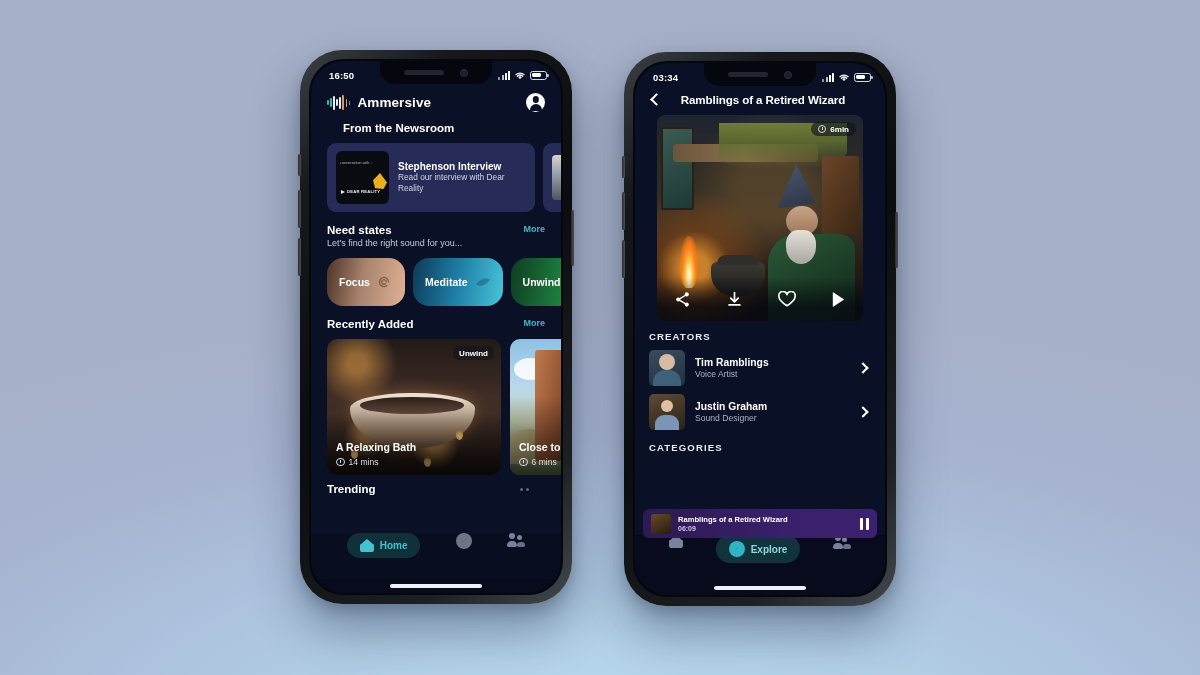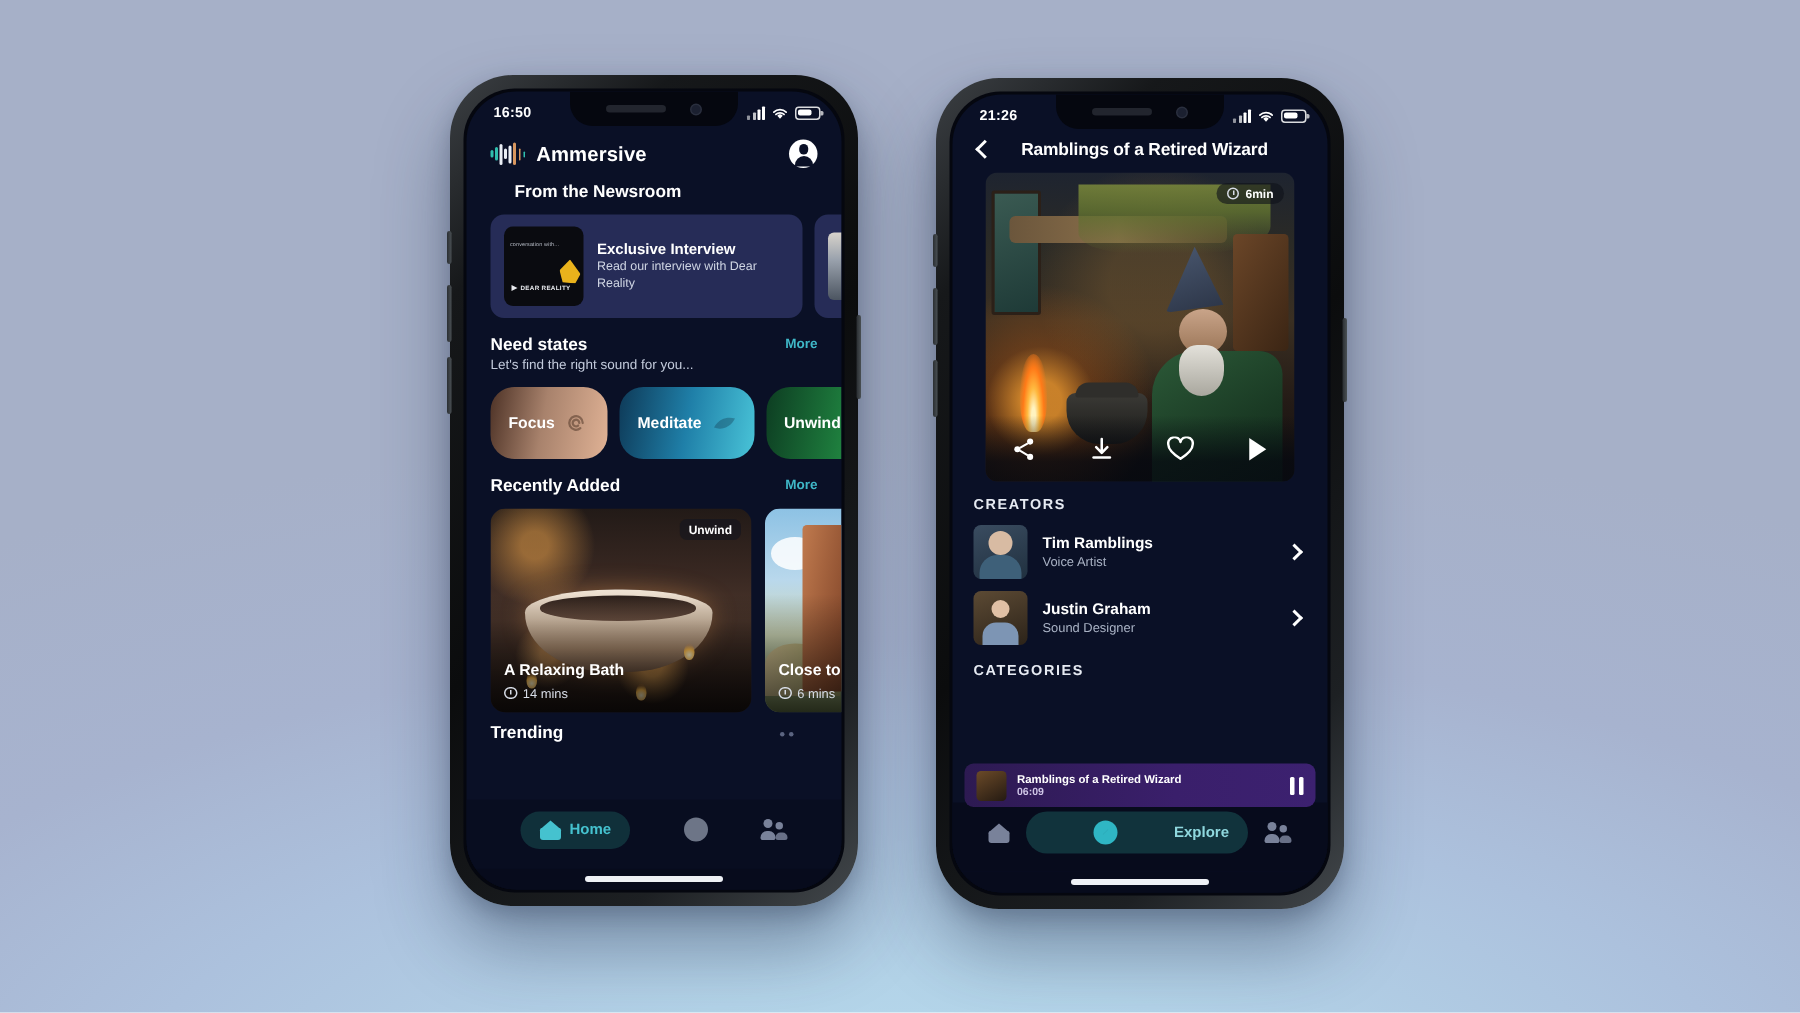--- a/index.html
+++ b/index.html
@@ -168,31 +168,31 @@
   .art-castle .road { position:absolute; left:0; bottom:8%; width:70%; height:26%; background:linear-gradient(90deg,#cdbd8e,#9a9a63); border-radius:40% 60% 0 0; }
 
   .trend-row { padding: 8px 32px 0 16px; display:flex; align-items:center; justify-content:space-between; }
   .trend-title { font-size:11.5px; font-weight:700; color:#fff; }
   .dots { display:flex; gap:3px; }
   .dots i { width:3px;height:3px;border-radius:50%;background:#5b6480; display:block; }
 
   .tabbar {
     margin-top:auto; height:46px; flex:0 0 46px;
     background:#080d20;
-    display:flex; align-items:center; justify-content:space-around;
+    display:flex; align-items:flex-start; justify-content:space-around;
     padding: 0 18px 6px 18px;
   }
   .tabbar.t2 { background:#070b1c; }
   .tab-pill {
     display:flex; align-items:center; gap:6px; background:#10303a;
     border-radius:15px; padding: 6px 13px;
   }
   .tab-pill span { font-size:10px; font-weight:700; color:#45c2cf; }
   .tab-pill.explore { background:#11333c; }
-  .tab-pill.explore span { color:#8fd8de;margin-left:32px; }
+  .tab-pill.explore span { color:#8fd8de; }
   .ico { display:inline-block; }
   .ico-home { width:14px;height:13px; position:relative; }
   .ico-home i { position:absolute; left:0; top:5px; width:14px; height:8px; background:currentColor; border-radius:1.5px 1.5px 2px 2px; }
   .ico-home b { position:absolute; left:0; top:0; width:0;height:0;
      border-left:7px solid transparent;border-right:7px solid transparent;border-bottom:6px solid currentColor; }
   .ico-compass { width:16px;height:16px;border-radius:50%;background:#6d7587; position:relative; }
   .ico-compass.on { background:#2fb6c4; }
   .ico-compass::after { content:""; position:absolute; left:4.5px; top:4.5px; width:7px; height:7px;
      background:#0a1026; clip-path: polygon(100% 0, 55% 45%, 0 100%, 45% 55%); transform:rotate(0deg); }
   .ico-people { width:18px;height:14px; position:relative; color:#79829a; }
@@ -341,21 +341,21 @@
         <div class="news-card">
           <div class="news-thumb">
             <span class="t1">conversation with...</span>
             <span class="blob"></span>
             <span class="logo">
               <span class="tri"></span>
                 <b>DEAR REALITY</b>
             </span>
           </div>
           <div class="news-text">
-            <h4>Exclusive Interview</h4>
+            <h4>Stephenson Interview</h4>
             <p>Read our interview with Dear Reality</p>
           </div>
         </div>
         <div class="news-card peek">
           <div class="peek-inner">
               <div class="peek-thumb"></div>
             </div>
         </div>
       </div>
 
@@ -462,21 +462,21 @@
 
   <div class="bezel">
     <div class="screen p2">
 
       <div class="notch">
         <div class="speaker"></div>
         <div class="cam"></div>
       </div>
 
       <div class="statusbar">
-        <span>21:26</span>
+        <span>03:34</span>
         <span class="sb-right">
           <span class="bars">
               <i></i>
               <i></i>
               <i></i>
               <i></i>
             </span>
           <svg width="12" height="9" viewBox="0 0 12 9">
             <path d="M6 8.2 L4.2 6.1 a2.6 2.6 0 0 1 3.6 0 Z" fill="#fff"></path>
             <path d="M1.9 3.7 a5.9 5.9 0 0 1 8.2 0" stroke="#fff" stroke-width="1.2" fill="none" stroke-linecap="round"></path>

